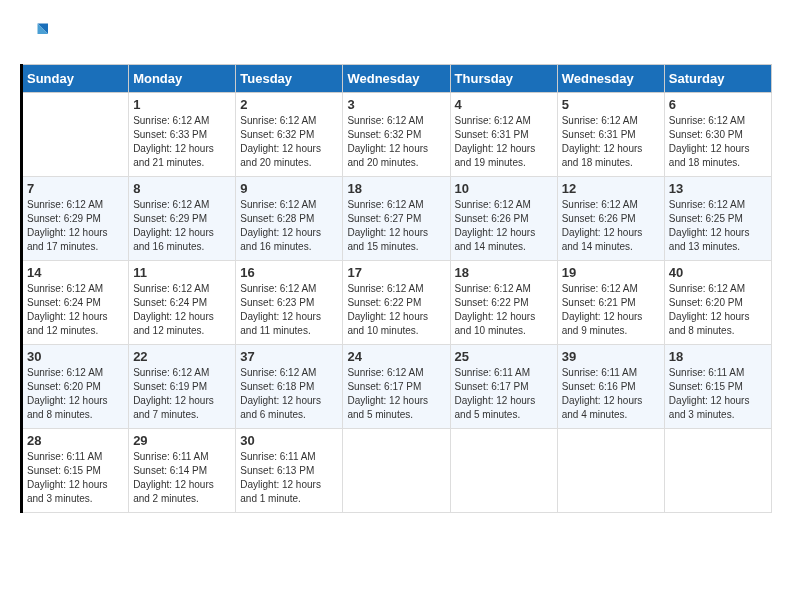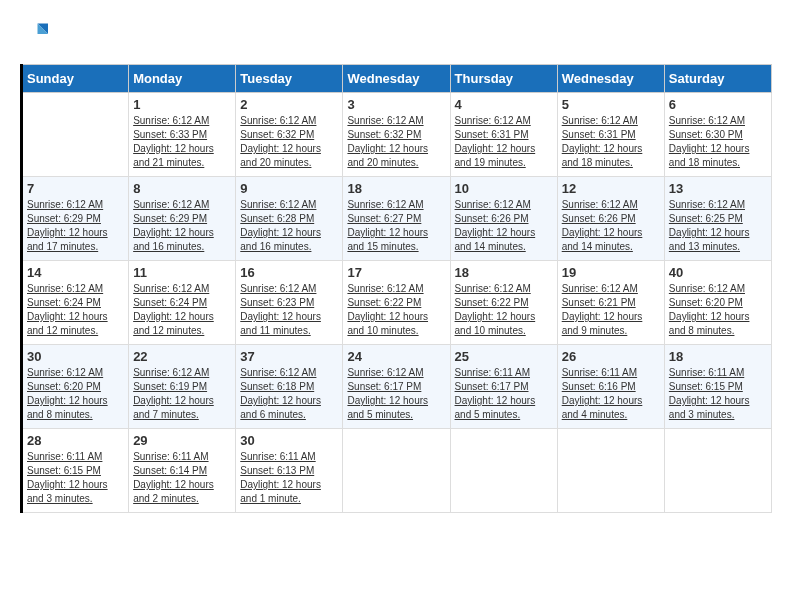--- a/index.html
+++ b/index.html
@@ -69,21 +69,20 @@
     .day-num {
       font-size: 13px;
       font-weight: bold;
       display: block;
       margin-bottom: 2px;
     }
     .day-info {
       font-size: 10px;
       color: #333;
       line-height: 1.4;
-      text-decoration: underline;
     }
     .empty-cell {
       background: #f9f9f9;
     }
     tr:nth-child(even) td { background-color: #f2f7fd; }
     tr:nth-child(odd) td { background-color: #fff; }
     th:first-child, td:first-child { border-left: 3px solid #000000; }
   </style>
 </head>
 <body>
@@ -295,21 +294,21 @@
 and 5 minutes.</div>
         </td>
         <td>
           <span class="day-num">25</span>
           <div class="day-info" style="white-space: pre-line;">Sunrise: 6:11 AM
 Sunset: 6:17 PM
 Daylight: 12 hours
 and 5 minutes.</div>
         </td>
         <td>
-          <span class="day-num">26</span>
+          <span class="day-num">39</span>
           <div class="day-info" style="white-space: pre-line;">Sunrise: 6:11 AM
 Sunset: 6:16 PM
 Daylight: 12 hours
 and 4 minutes.</div>
         </td>
         <td>
           <span class="day-num">18</span>
           <div class="day-info" style="white-space: pre-line;">Sunrise: 6:11 AM
 Sunset: 6:15 PM
 Daylight: 12 hours

